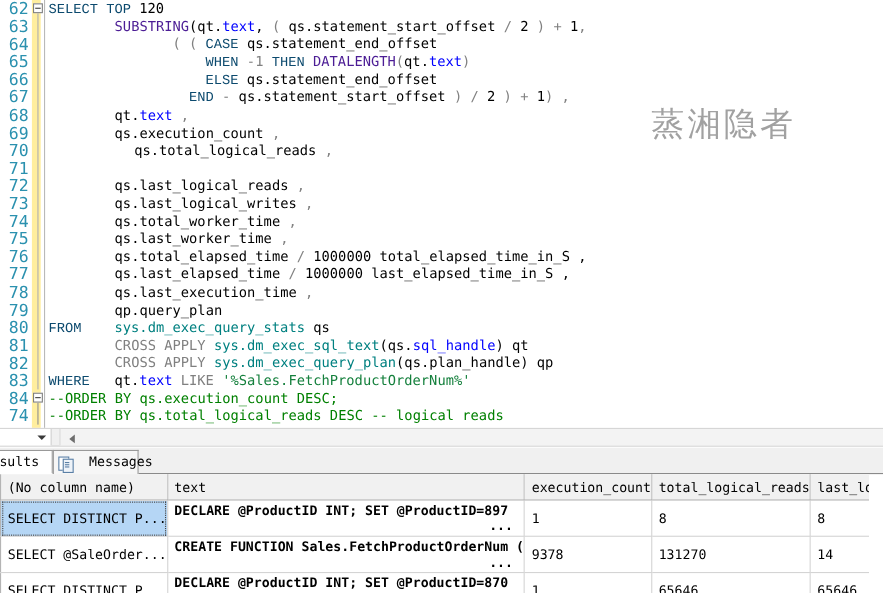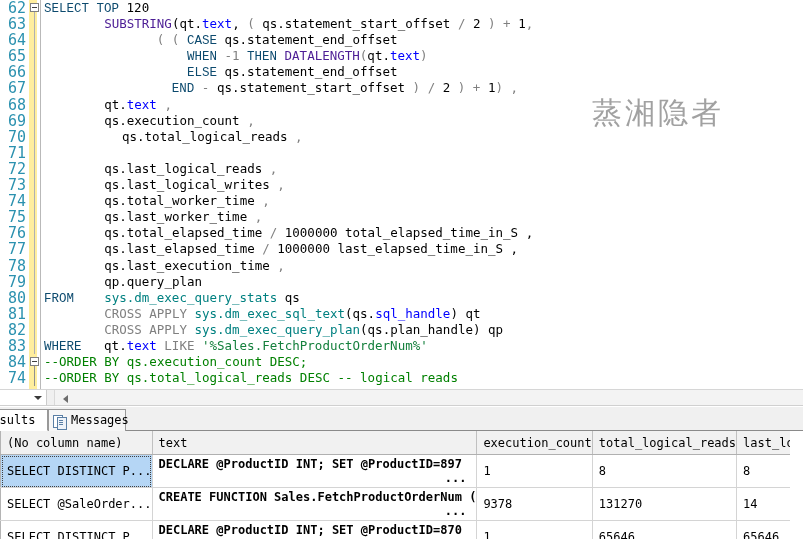--- a/index.html
+++ b/index.html
@@ -200,21 +200,21 @@
     z-index: 2;
   }
   .tab-results {
     left: -22px;
     width: 70px;
     padding-left: 6px;
   }
   .tab-messages {
     left: 48px;
     width: 78px;
-    padding-left: 22px;
+    padding-left: 32px;
   }
   .tab-icon {
     position: absolute;
     left: 4px; top: 4px;
     width: 13px; height: 14px;
   }
   .tab-icon .pg1 {
     position: absolute; left: 0; top: 1px;
     width: 8px; height: 11px;
     background: #ffffff;

